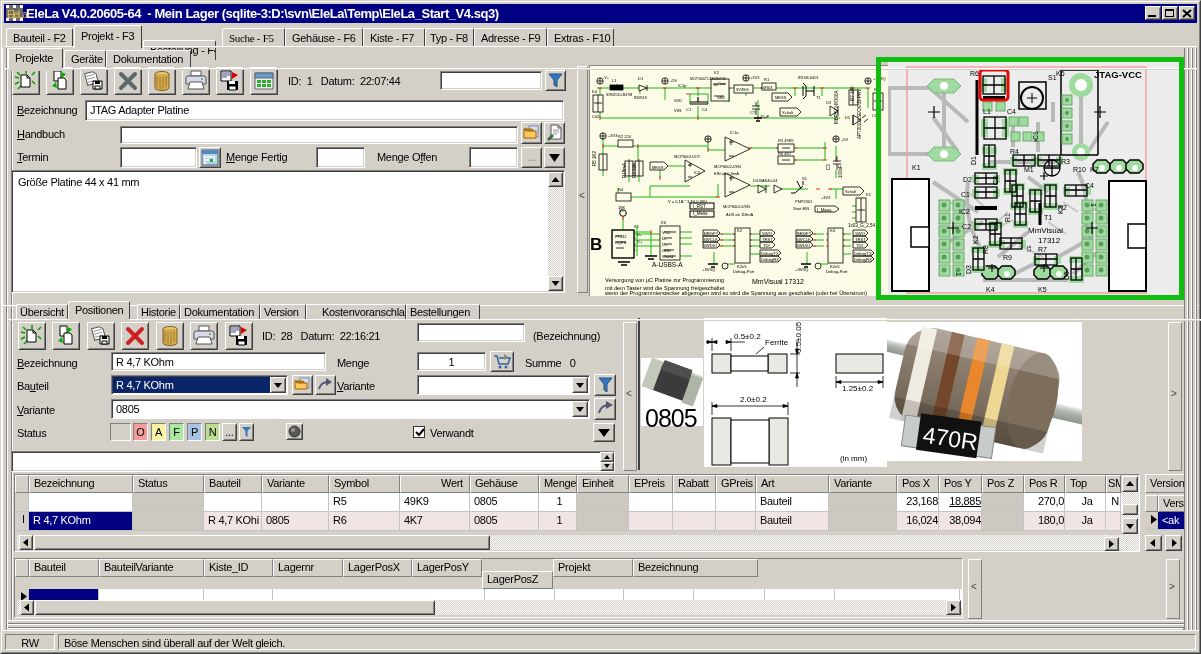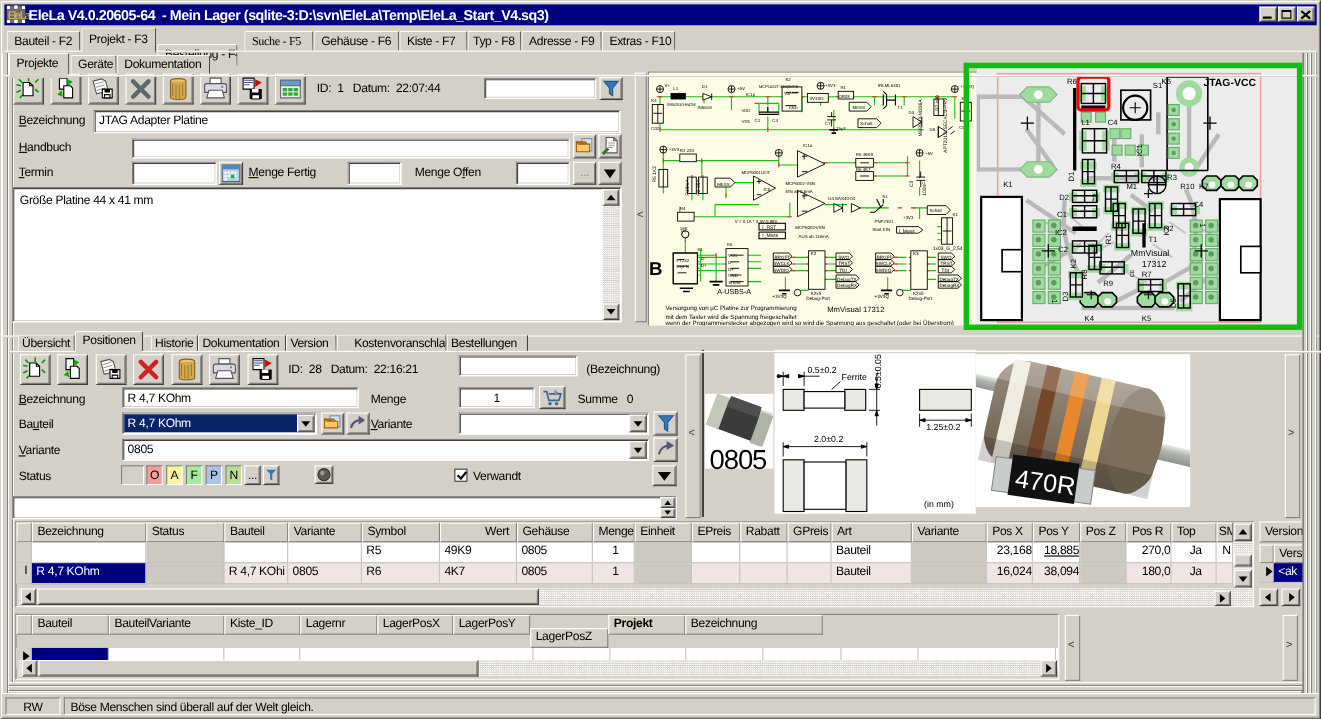--- a/index.html
+++ b/index.html
@@ -1099,21 +1099,21 @@
 <div class="sunkenthin abs" style="left:14px;top:558px;width:949px;height:60px;background:#D4D0C8;">
 <div class="trow">
 <div class="hc" style="width:14px;"></div>
       <div class="hc" style="width:70px;">Bauteil</div>
       <div class="hc" style="width:105px;">BauteilVariante</div>
       <div class="hc" style="width:69px;">Kiste_ID</div>
       <div class="hc" style="width:70px;">Lagernr</div>
       <div class="hc" style="width:69px;">LagerPosX</div>
       <div class="hc" style="width:70px;">LagerPosY</div>
       <div class="hc" style="width:71px;margin-top:12px;">LagerPosZ</div>
-      <div class="hc" style="width:70px;font-weight:bold;">Projekt</div>
+      <div class="hc" style="width:80px;">Projekt</div>
       <div class="hc" style="width:125px;">Bezeichnung</div>
 </div>
 <div class="trow" style="background:#fff;">
 <div class="c" style="width:14px;background:#D4D0C8;">
         <svg width="9" height="11">
           <path d="M2 1 l6 4.5 -6 4.5 z" fill="#000"></path>
         </svg>
       </div>
       <div class="c" style="width:70px;background:#000080;"></div>
       <div class="c" style="width:105px;"></div>

